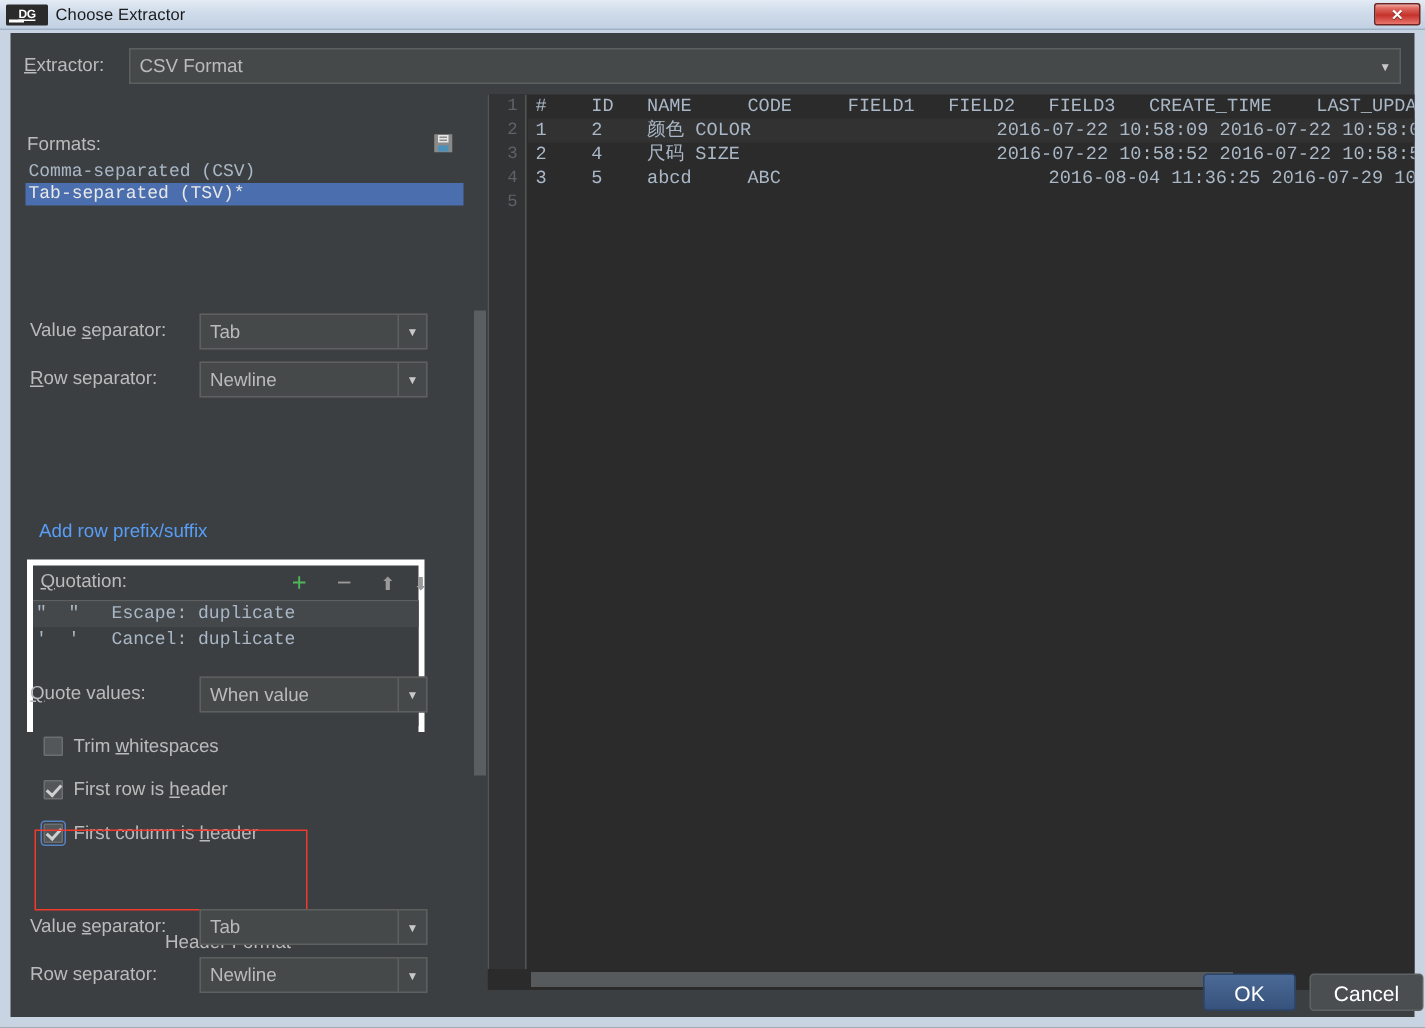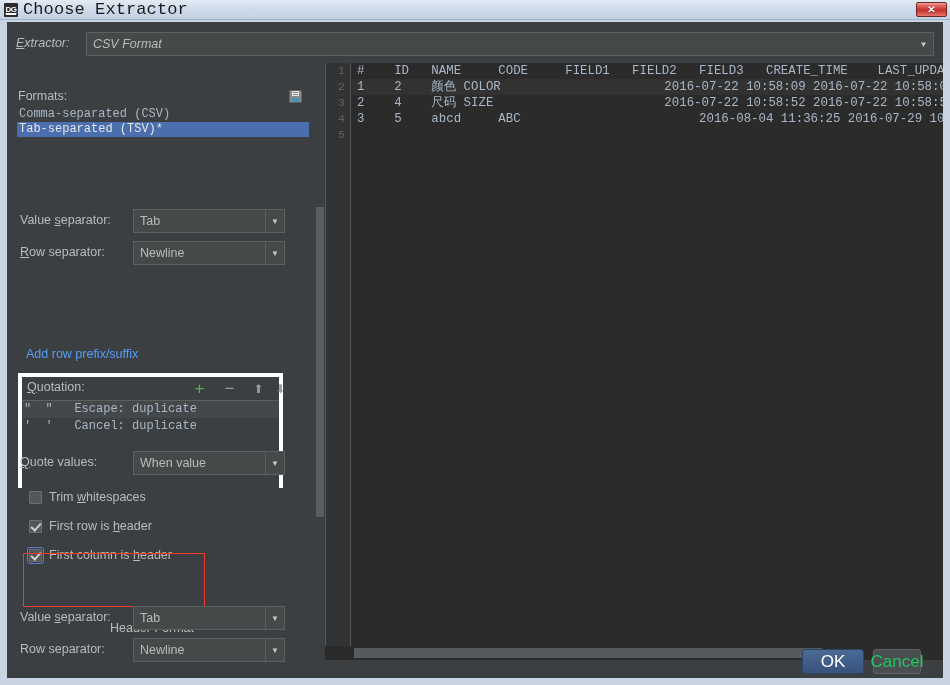--- a/index.html
+++ b/index.html
@@ -12,34 +12,34 @@
   * { box-sizing: border-box; }
 
   
   .titlebar {
     position: absolute; left: 0; top: 0; width: 950px; height: 20px;
     background: linear-gradient(to bottom, #e3ebf4 0%, #cfdbea 45%, #c2d1e3 100%);
     border-bottom: 1px solid #9fb2c8;
     display: flex; align-items: center;
   }
   .dg-icon {
-    width: 14px; height: 14px; margin-left: 4px; margin-right: 5px;
+    width: 28px; height: 14px; margin-left: 4px; margin-right: 5px;
     background: #2b2b2b; border-radius: 1px;
     color: #ffffff; font-size: 8px; font-weight: bold;
     display: flex; align-items: center; justify-content: center;
     letter-spacing: -0.4px; position: relative;
     font-family: "Liberation Sans", sans-serif;
     text-decoration: underline;
   }
   .dg-icon::after {
     content: ""; position: absolute; left: 2px; bottom: 2px;
     width: 10px; height: 1.5px; background: #ffffff;
   }
   .title-text {
-    font-size: 17px; color: #1a1a1a; letter-spacing: 0.1px; font-family: Liberation Mono, monospace;
+    font-size: 11px; color: #1a1a1a; letter-spacing: 0.1px;
   }
   .close-btn {
     position: absolute; right: 3px; top: 2px;
     width: 31px; height: 15px;
     background: linear-gradient(to bottom, #f4a8a3 0%, #e06b63 18%, #c4322b 55%, #e8756c 100%);
     border: 1px solid #6e2420;
     border-radius: 2px;
     display: flex; align-items: center; justify-content: center;
     color: #ffffff; font-size: 10px; font-weight: bold;
     text-shadow: 0 1px 0 rgba(0,0,0,.5);
@@ -48,21 +48,21 @@
 
   
   .dialog {
     position: absolute; left: 7px; top: 22px;
     width: 936px; height: 656px;
     background: #3c3f41;
   }
 
   
   .extractor-row {
-    position: absolute; left: 9px; top: 10px; width: 918px; height: 24px; font-style: italic;
+    position: absolute; left: 9px; top: 10px; width: 918px; height: 24px;
   }
   .lbl {
     color: #bbbbbb; font-size: 12.5px;
   }
   .extractor-label {
     position: absolute; left: 0; top: 4px;
   }
   .u { text-decoration: underline; }
   .combo {
     position: absolute;
@@ -222,34 +222,34 @@
     background: #565a5c;
   }
   .preview-left-edge {
     position: absolute; left: 318px; top: 41px; width: 1px; height: 597px;
     background: #555555;
   }
 
   
   .btn {
     position: absolute; top: 627px; height: 25px;
-    border-radius: 3px; font-size: 17px;
+    border-radius: 3px; font-size: 14px;
     display: flex; align-items: center; justify-content: center;
     cursor: pointer;
   }
   .btn-ok {
     left: 795px; width: 62px;
     background: linear-gradient(to bottom, #4b6a96 0%, #36527c 100%);
     border: 1px solid #2f4straight; border: 1px solid #2b4468;
     color: #ffffff;
   }
   .btn-cancel {
-    left: 866px; width: 48px;
+    left: 866px; width: 76px;
     background: #4a4e50; border: 1px solid #5e6264;
-    color: #22c55e;
+    color: #ffffff;
   }
 </style>
 </head>
 <body>
 
 <div class="titlebar">
   <div class="dg-icon">DG</div>
   <div class="title-text">Choose Extractor</div>
   <div class="close-btn">✕</div>
 </div>

